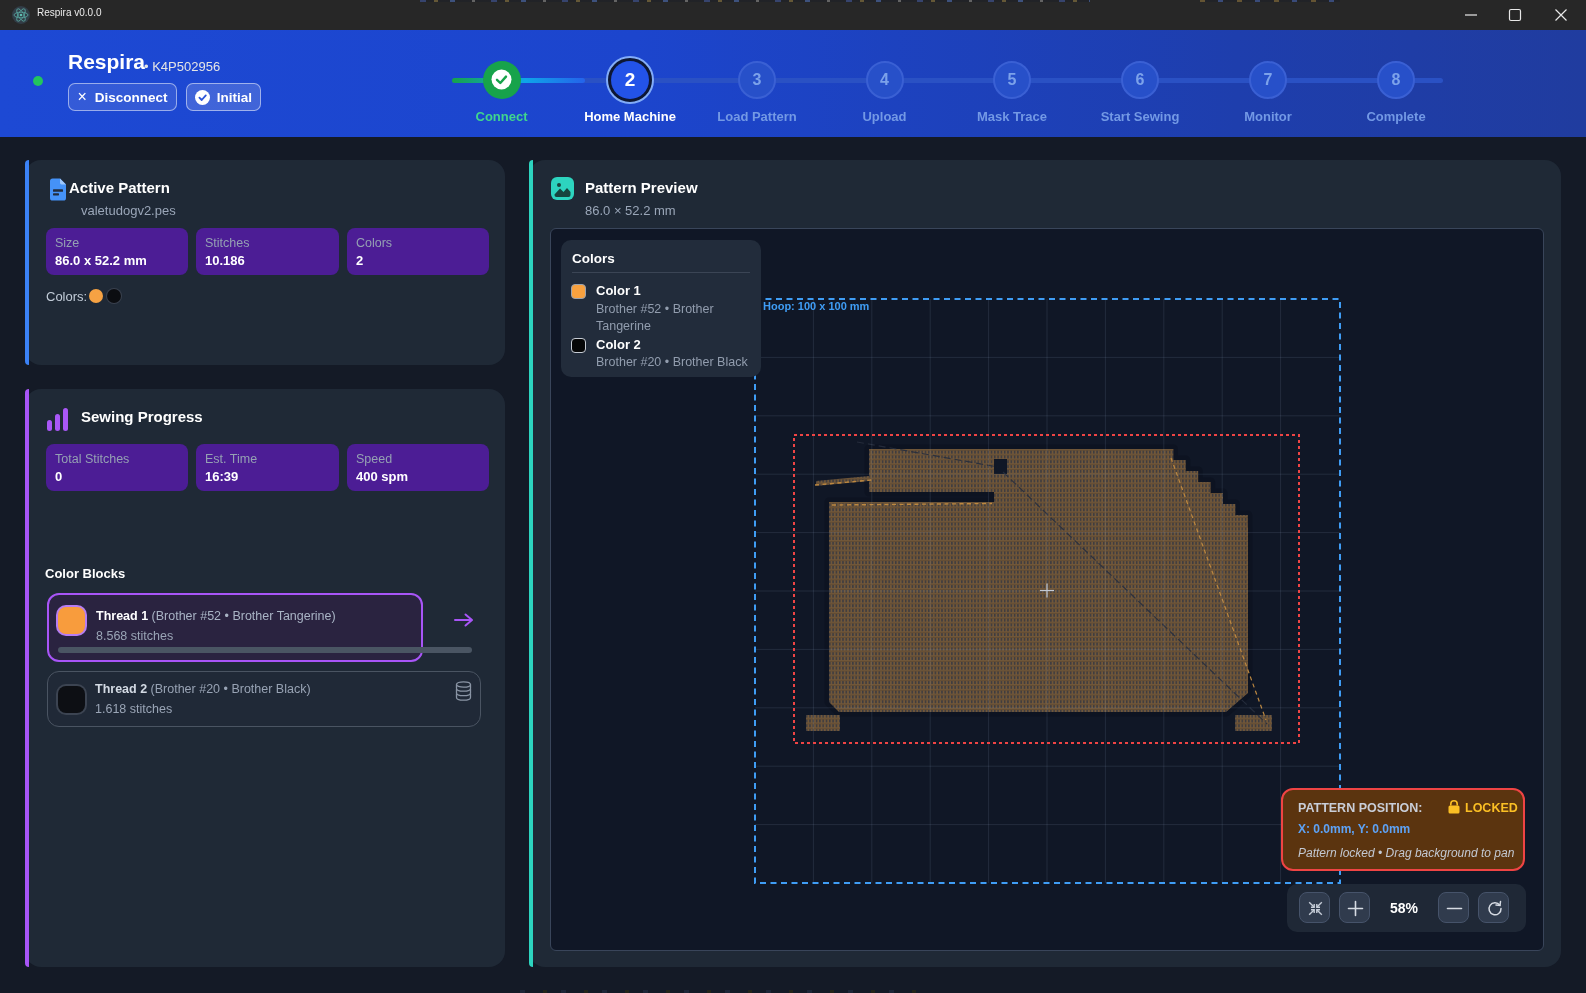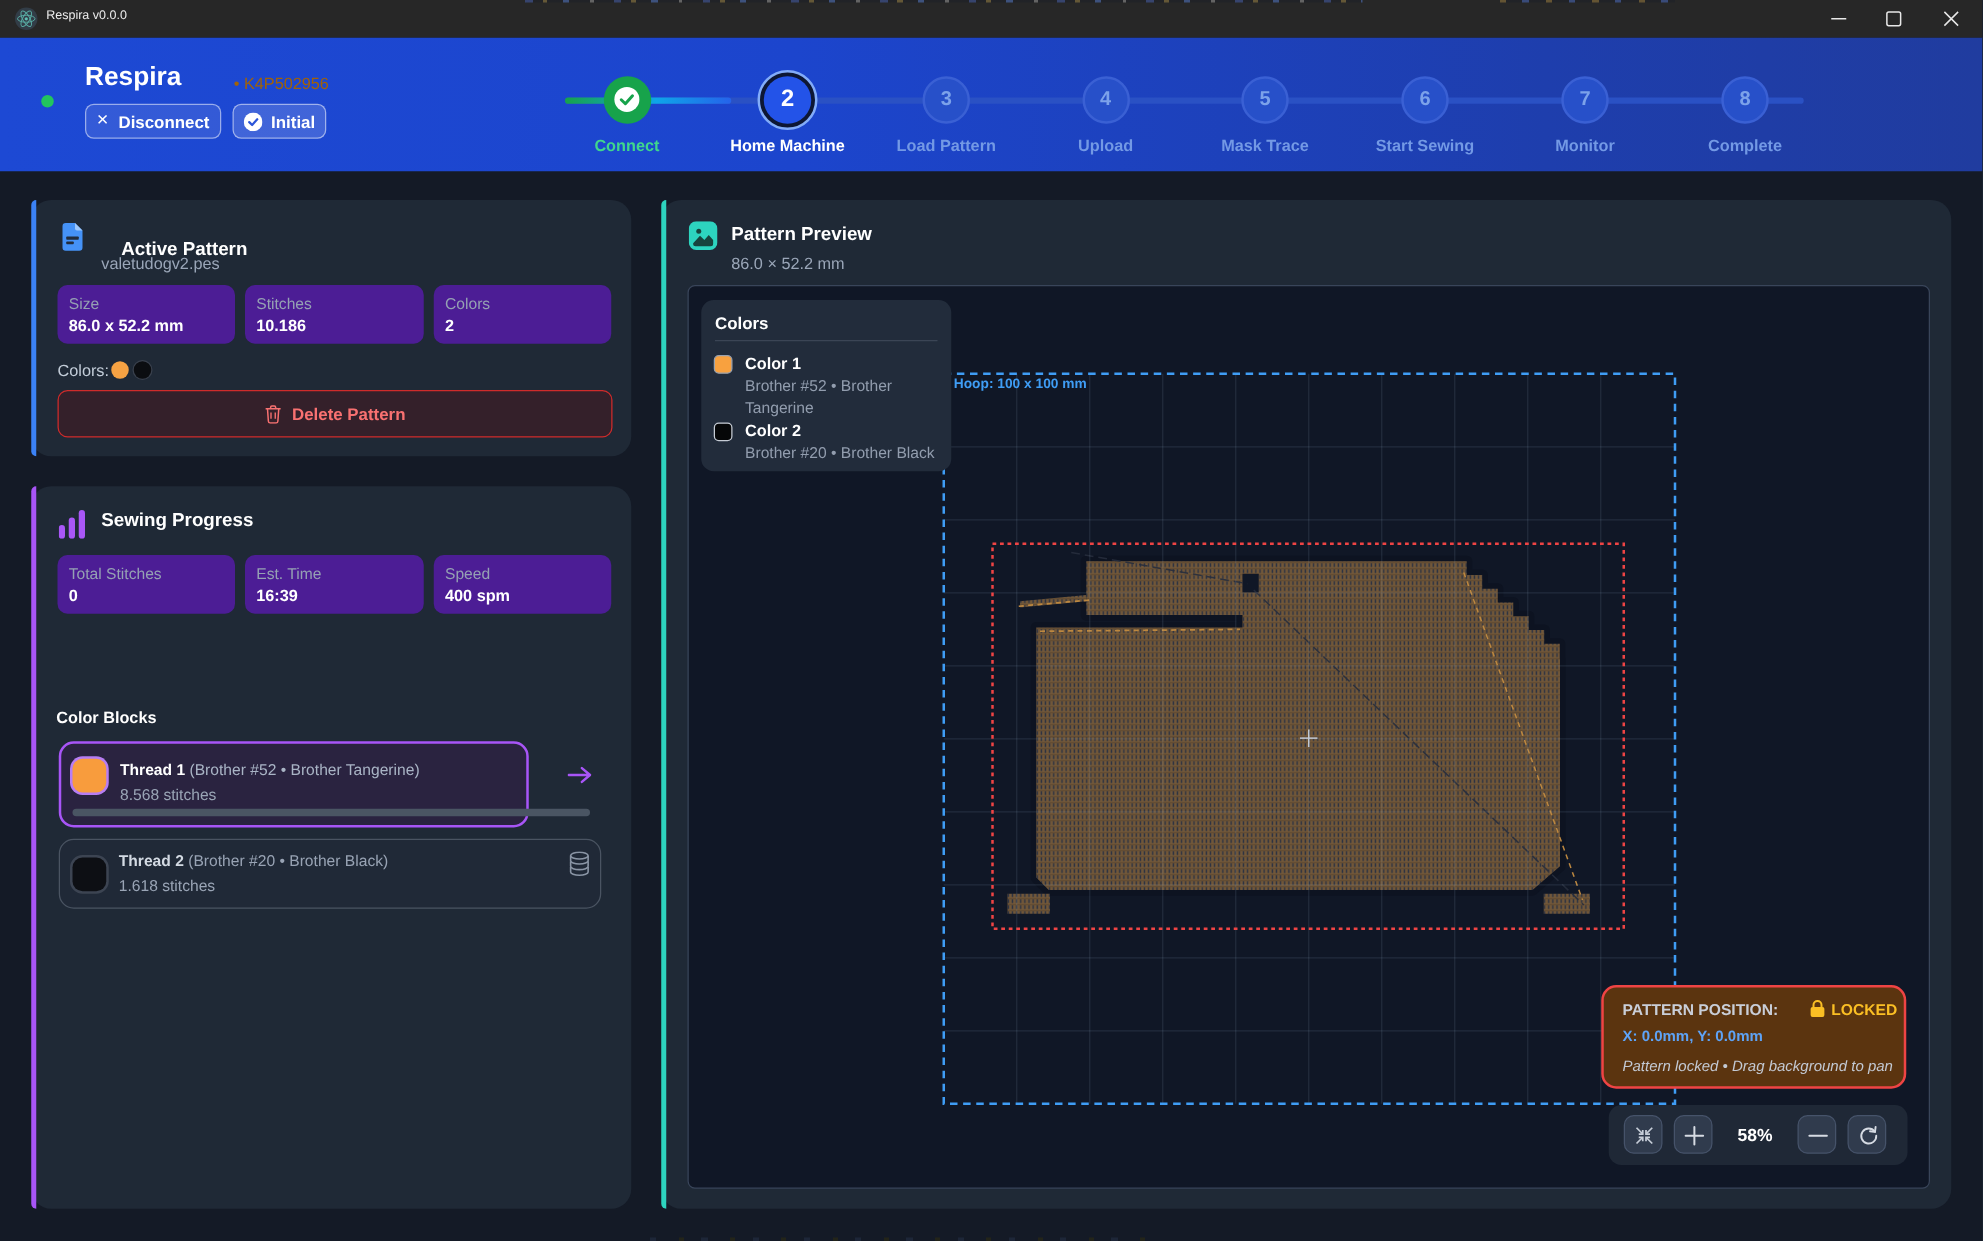--- a/index.html
+++ b/index.html
@@ -11,21 +11,21 @@
 #titlebar { position:absolute; left:0; top:0; width:1586px; height:30px; background:#272727; }
 #titlebar .appicon { position:absolute; left:12px; top:6px; width:18px; height:18px; border-radius:50%; background:#323d47; }
 #titlebar .apptitle { position:absolute; left:37px; top:7px; font-size:10px; color:#ececec; }
 .winbtn { position:absolute; top:0; width:44px; height:30px; color:#e8e8e8; }
 
 
 #header { position:absolute; left:0; top:30px; width:1586px; height:107px;
   background:linear-gradient(90deg,#1d49d4 0%,#1c45cd 40%,#1e3ead 78%,#203c9f 100%); }
 #hdot { position:absolute; left:33px; top:76px; width:10px; height:10px; border-radius:50%; background:#22c55e; }
 #htitle { position:absolute; left:68px; top:50px; font-size:21px; font-weight:bold; color:#fff; }
-#hserial { position:absolute; left:144px; top:59px; font-size:13px; color:#a16207;margin-left:43px; }
+#hserial { position:absolute; left:144px; top:59px; font-size:13px; color:#e5e5e5; }
 .hbtn { position:absolute; top:83px; height:28px; border:1.5px solid rgba(255,255,255,.5); border-radius:7px;
   color:#fff; font-size:13.5px; font-weight:bold; display:flex; align-items:center; justify-content:center; }
 #btn-disc { left:68px; width:109px; background:rgba(255,255,255,.10); }
 #btn-init { left:186px; width:75px; background:rgba(255,255,255,.16); }
 
 
 .stepline { position:absolute; top:77.5px; height:5px; border-radius:3px; }
 .stepc { position:absolute; top:60.5px; width:38px; height:38px; border-radius:50%; display:flex; align-items:center; justify-content:center; }
 .stepc.todo { background:#2750c9; border:2px solid #3a60d4; color:#7ca2ea; font-size:16px; font-weight:bold; }
 .steplbl { position:absolute; top:109px; width:140px; text-align:center; font-size:13px; font-weight:bold; color:#7399e5; }
@@ -101,21 +101,21 @@
 <div class="steplbl" style="left:560px;color:#ffffff;">Home Machine</div>
 <div class="steplbl" style="left:687px;">Load Pattern</div>
 <div class="steplbl" style="left:814.5px;">Upload</div>
 <div class="steplbl" style="left:942px;">Mask Trace</div>
 <div class="steplbl" style="left:1070px;">Start Sewing</div>
 <div class="steplbl" style="left:1198px;">Monitor</div>
 <div class="steplbl" style="left:1326px;">Complete</div>
 
 <div class="card" id="card1" style="left:25px;top:160px;width:480px;height:205px;">
   <div class="accent" style="background:#3b82f6;"></div>
-  <div class="ctitle" style="left:72px;top:19px;margin-top:12px;">Active Pattern</div>
+  <div class="ctitle" style="left:44px;top:19px;">Active Pattern</div>
   <div class="csub" style="left:56px;top:43px;">valetudogv2.pes</div>
   <div class="statbox" style="left:21px;top:68px;width:142px;">
       <div class="lbl">Size</div>
       <div class="val">86.0 x 52.2 mm</div>
     </div>
   <div class="statbox" style="left:171px;top:68px;width:143px;">
       <div class="lbl">Stitches</div>
       <div class="val">10.186</div>
     </div>
   <div class="statbox" style="left:322px;top:68px;width:142px;">
@@ -126,26 +126,20 @@
     <svg width="18" height="23" viewBox="0 0 18 23">
         <path d="M1 3 a2.6 2.6 0 0 1 2.6-2.6 h7.4 l6 6 v13.6 a2.6 2.6 0 0 1-2.6 2.6 h-10.8 a2.6 2.6 0 0 1-2.6-2.6 z" fill="#4592f7"></path>
         <path d="M11 0.4 l6 6 h-4.4 a1.6 1.6 0 0 1-1.6-1.6 z" fill="#9ec7fb"></path>
         <rect x="4" y="11.2" width="10" height="2.6" rx="0.6" fill="#222c3c"></rect>
         <rect x="4" y="15.2" width="6" height="2.2" rx="0.6" fill="#222c3c"></rect>
       </svg>
   </div>
   <div style="position:absolute;left:21px;top:129px;font-size:13px;color:#c2ccd8;">Colors:</div>
   <div style="position:absolute;left:64px;top:129px;width:14px;height:14px;border-radius:50%;background:#f6a243;"></div>
   <div style="position:absolute;left:82px;top:129px;width:14px;height:14px;border-radius:50%;background:#0b0d11;box-shadow:0 0 0 1px #39404d;"></div>
-  <div style="position:absolute;left:21px;top:152px;width:444px;height:38px;background:#34202a;border:1px solid #cf2b2b;border-radius:8px;display:flex;align-items:center;justify-content:center;color:#f87171;font-size:13.5px;font-weight:bold;">
-    <svg width="13" height="15" viewBox="0 0 13 15" style="margin-right:9px;">
-        <path d="M0.5 3 h12 M4.5 3 v-1.2 a1 1 0 0 1 1-1 h2 a1 1 0 0 1 1 1 V3 M2 3 l0.7 10 a1.4 1.4 0 0 0 1.4 1.3 h4.8 a1.4 1.4 0 0 0 1.4-1.3 L11 3" stroke="#f87171" stroke-width="1.2" fill="none"></path>
-        <path d="M4.8 6 v5 M8.2 6 v5" stroke="#f87171" stroke-width="1.1"></path>
-      </svg>
-    Delete Pattern</div>
 </div>
 
 <div class="card" id="card2" style="left:25px;top:389px;width:480px;height:578px;">
   <div class="accent" style="background:#a855f7;"></div>
   <div class="ctitle" style="left:56px;top:19px;">Sewing Progress</div>
   <div class="statbox" style="left:21px;top:55px;width:142px;">
       <div class="lbl">Total Stitches</div>
       <div class="val">0</div>
     </div>
   <div class="statbox" style="left:171px;top:55px;width:143px;">

